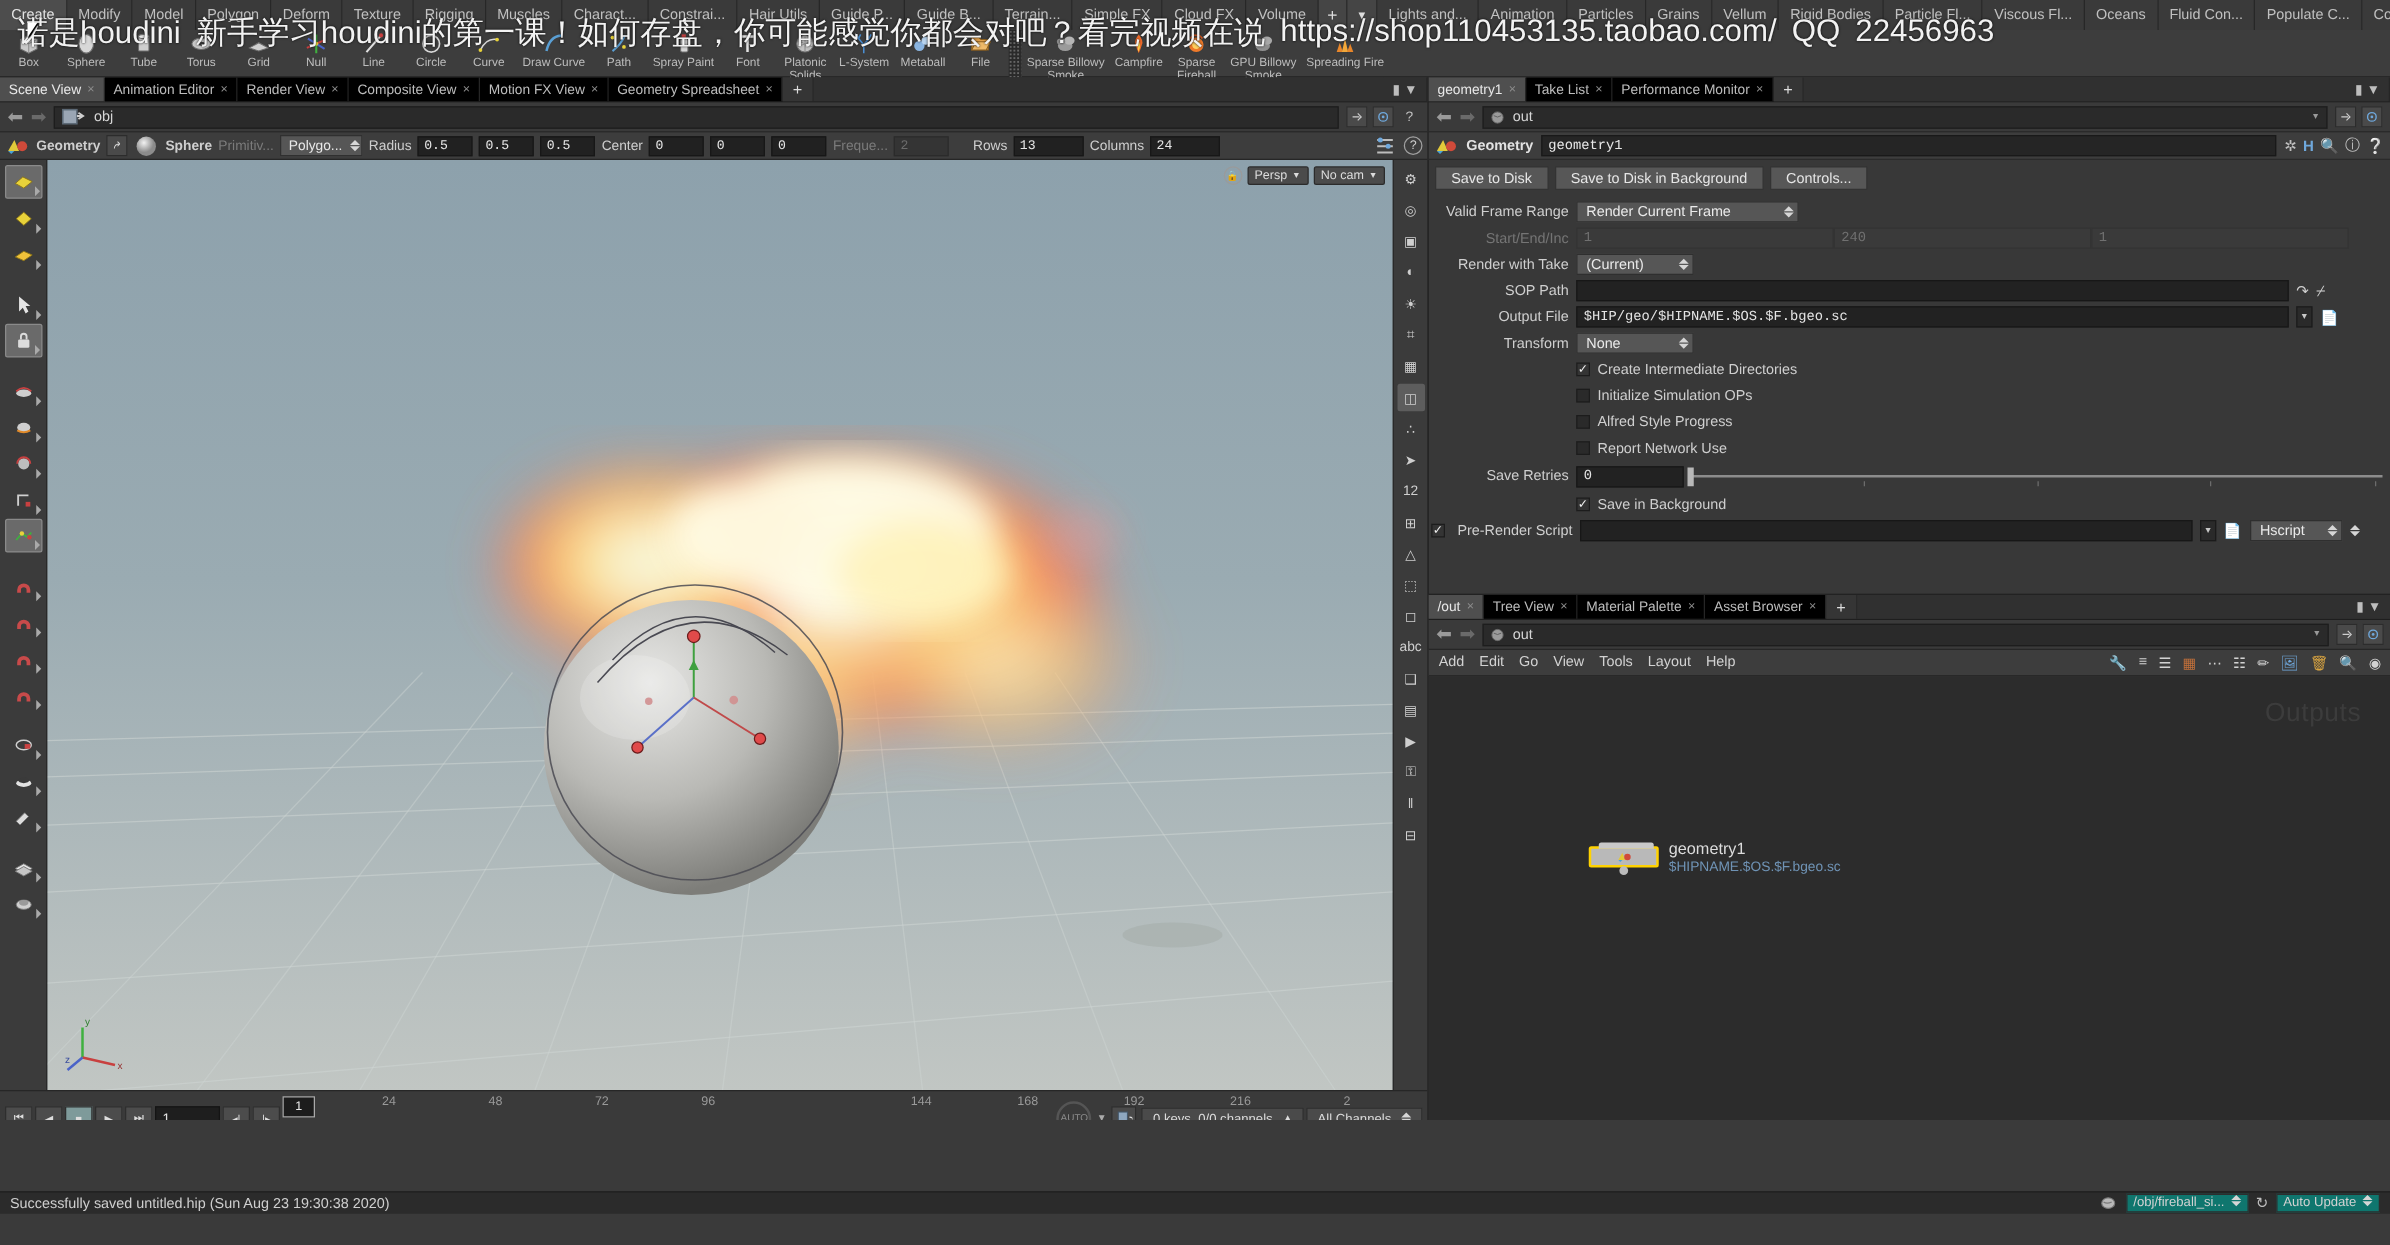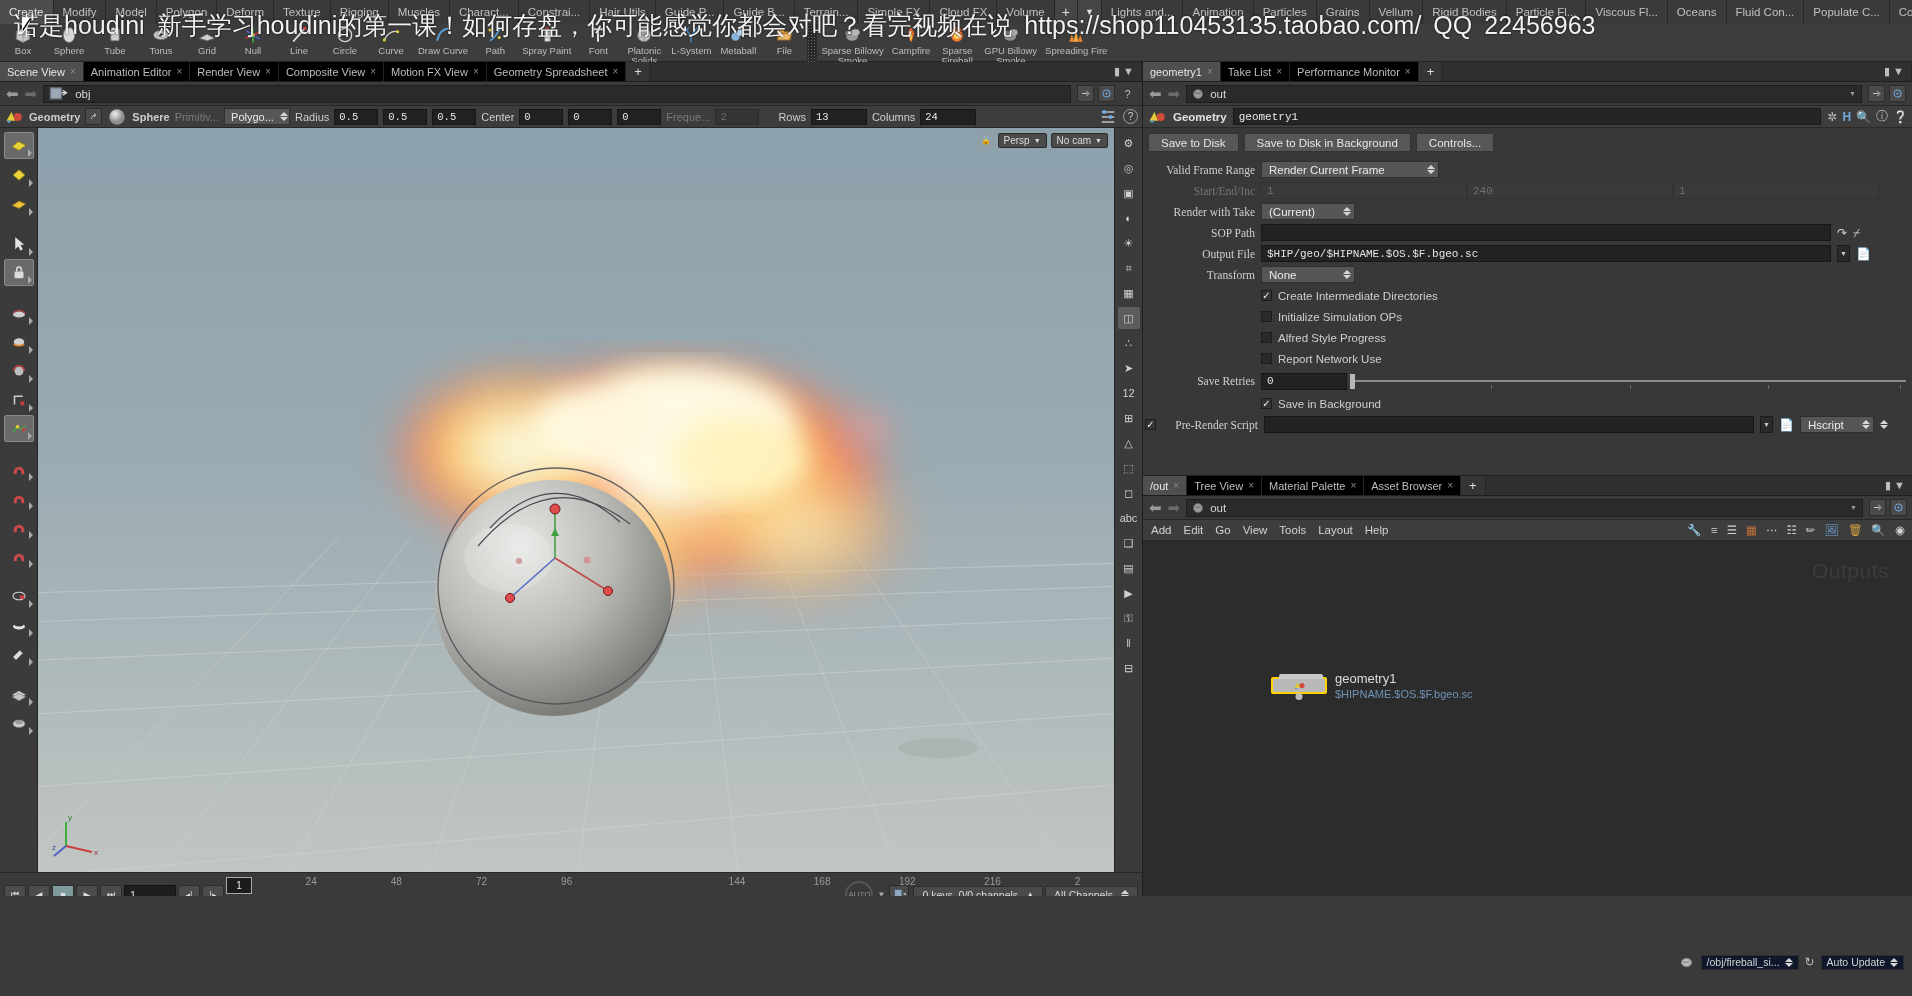--- a/index.html
+++ b/index.html
@@ -145,21 +145,21 @@
   .opname-fld { flex:1; height:17px; background:#252525; border:1px solid #191919;
                 color:#e8e8e8; font-family:"Liberation Mono",monospace; font-size:11px;
                 display:flex;align-items:center;padding-left:5px;}
   .opicons { display:flex; gap:5px; align-items:center; color:#bdbdbd; font-size:12px;}
   .btnrow { display:flex; gap:5px; padding:5px 5px 4px 5px; }
   .gbtn { height:19px; background:#575757; border:1px solid #333;
           color:#e6e6e6; font-size:11.5px; display:flex; align-items:center;
           justify-content:center; padding:0 12px; border-radius:1px;}
   .parms { flex:1; padding:3px 6px 0 0; overflow:hidden; }
   .prow { display:flex; align-items:center; height:21px; gap:6px; }
-  .plabel { width:112px; text-align:right; color:#cfcfcf; font-size:11.5px; flex:none;font-family:Liberation Serif, serif;}
+  .plabel { width:112px; text-align:right; color:#cfcfcf; font-size:11.5px; flex:none;}
   .plabel.dim { color:#757575; }
   .pmenu { height:17px; background:#565656; border:1px solid #2f2f2f;
            display:flex; align-items:center; justify-content:space-between;
            padding:0 3px 0 7px; color:#eaeaea; font-size:11.5px; gap:10px;}
   .pfield { height:17px; background:#222; border:1px solid #171717; color:#e4e4e4;
             font-family:"Liberation Mono",monospace; font-size:11px;
             display:flex; align-items:center; padding-left:5px; }
   .pfield.dis { background:#3a3a3a; border-color:#333; color:#707070; }
   .drop { width:13px; height:17px; background:#2a2a2a; border:1px solid #1b1b1b;
           display:flex;align-items:center;justify-content:center;}
@@ -203,22 +203,22 @@
   .overlaytext { position:absolute; left:0; top:2px; width:1912px; height:46px;
                  display:flex; align-items:center; gap:12px; padding-left:14px;
                  font-size:25px; color:#f2f2f2; white-space:nowrap;
                  text-shadow:0 0 2px #000; pointer-events:none; z-index:40; }
   .statline { position:absolute; left:0; top:57px; width:1912px; height:18px;
               background:#2b2b2b; display:flex; align-items:center; padding:0 8px;
               font-size:11.5px; color:#cfcfcf; border-top:1px solid #1f1f1f;}
   .statright { position:absolute; right:0; top:57px; height:18px; display:flex;
                align-items:center; gap:6px; padding-right:8px; font-size:11px;
                color:#d2d2d2;}
-  .minifield { height:15px;background:#0f172a;border:1px solid #2d2d2d;
-               display:flex;align-items:center;padding:0 5px;gap:5px;font-size:10.5px;}
+  .minifield { height:15px;background:#0f766e;border:1px solid #2d2d2d;
+               display:flex;align-items:flex-start;padding:0 5px;gap:5px;font-size:10.5px;}
   .cursor { position:absolute; width:0;height:0; z-index:60;
             border-left:8px solid #fff; border-bottom:12px solid transparent;
             filter:drop-shadow(1px 1px 0 #000);}
 </style>
 </head>
 <body>
 
 <div id="app">
 
   <div class="shelf">
@@ -1252,20 +1252,23 @@
           <div class="nodetexts">
             <span class="nodename">geometry1</span>
             <span class="nodesub">$HIPNAME.$OS.$F.bgeo.sc</span>
           </div>
         </div>
       </div>
     </div>
   </div>
 
   <div class="statusbar">
+    <div class="statline">
+      <span>Successfully saved untitled.hip (Sun Aug 23 19:30:38 2020)</span>
+    </div>
     <div class="statright">
       <svg width="15" height="15" viewBox="0 0 16 16">
         <ellipse cx="7" cy="8" rx="5.5" ry="4.5" fill="#b9b9b9" stroke="#7a7a7a"></ellipse>
         <path d="M3 7 q3 2 7 0" stroke="#7a7a7a" fill="none"></path>
       </svg>
       <div class="minifield">
         <span>/obj/fireball_si...</span>
         <span class="spin">
             <i class="u"></i>
             <i class="d"></i>

